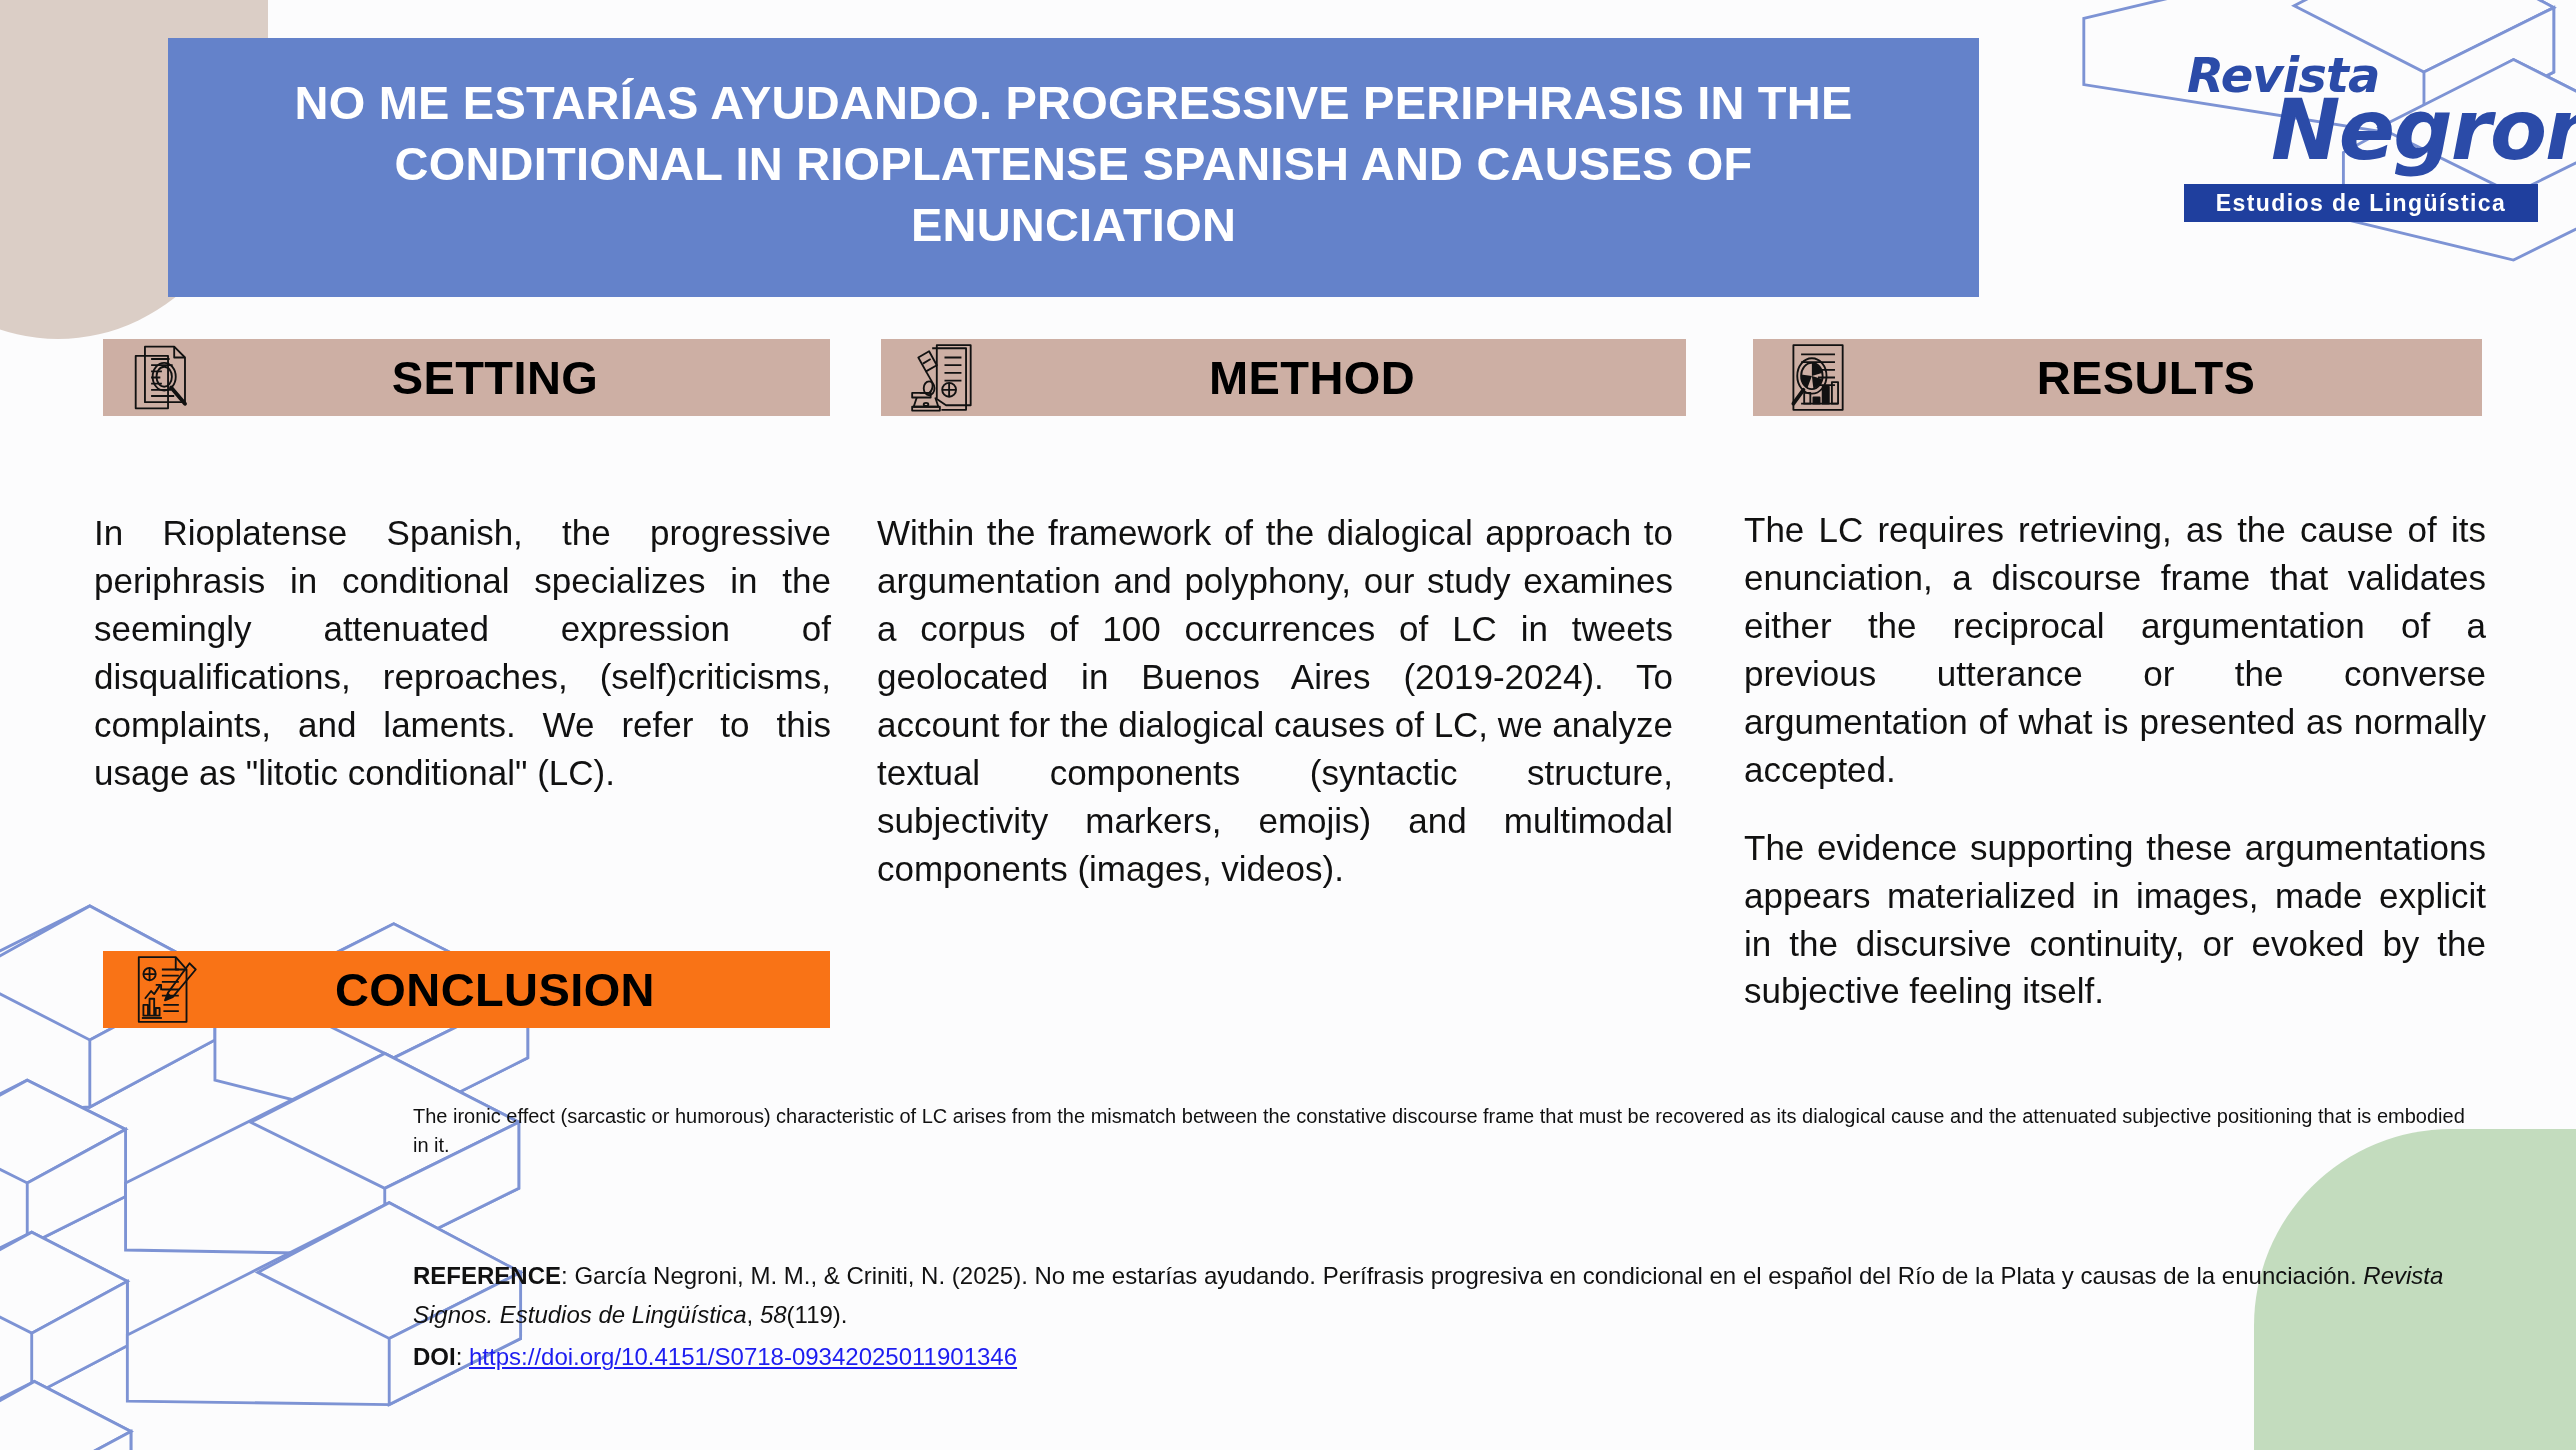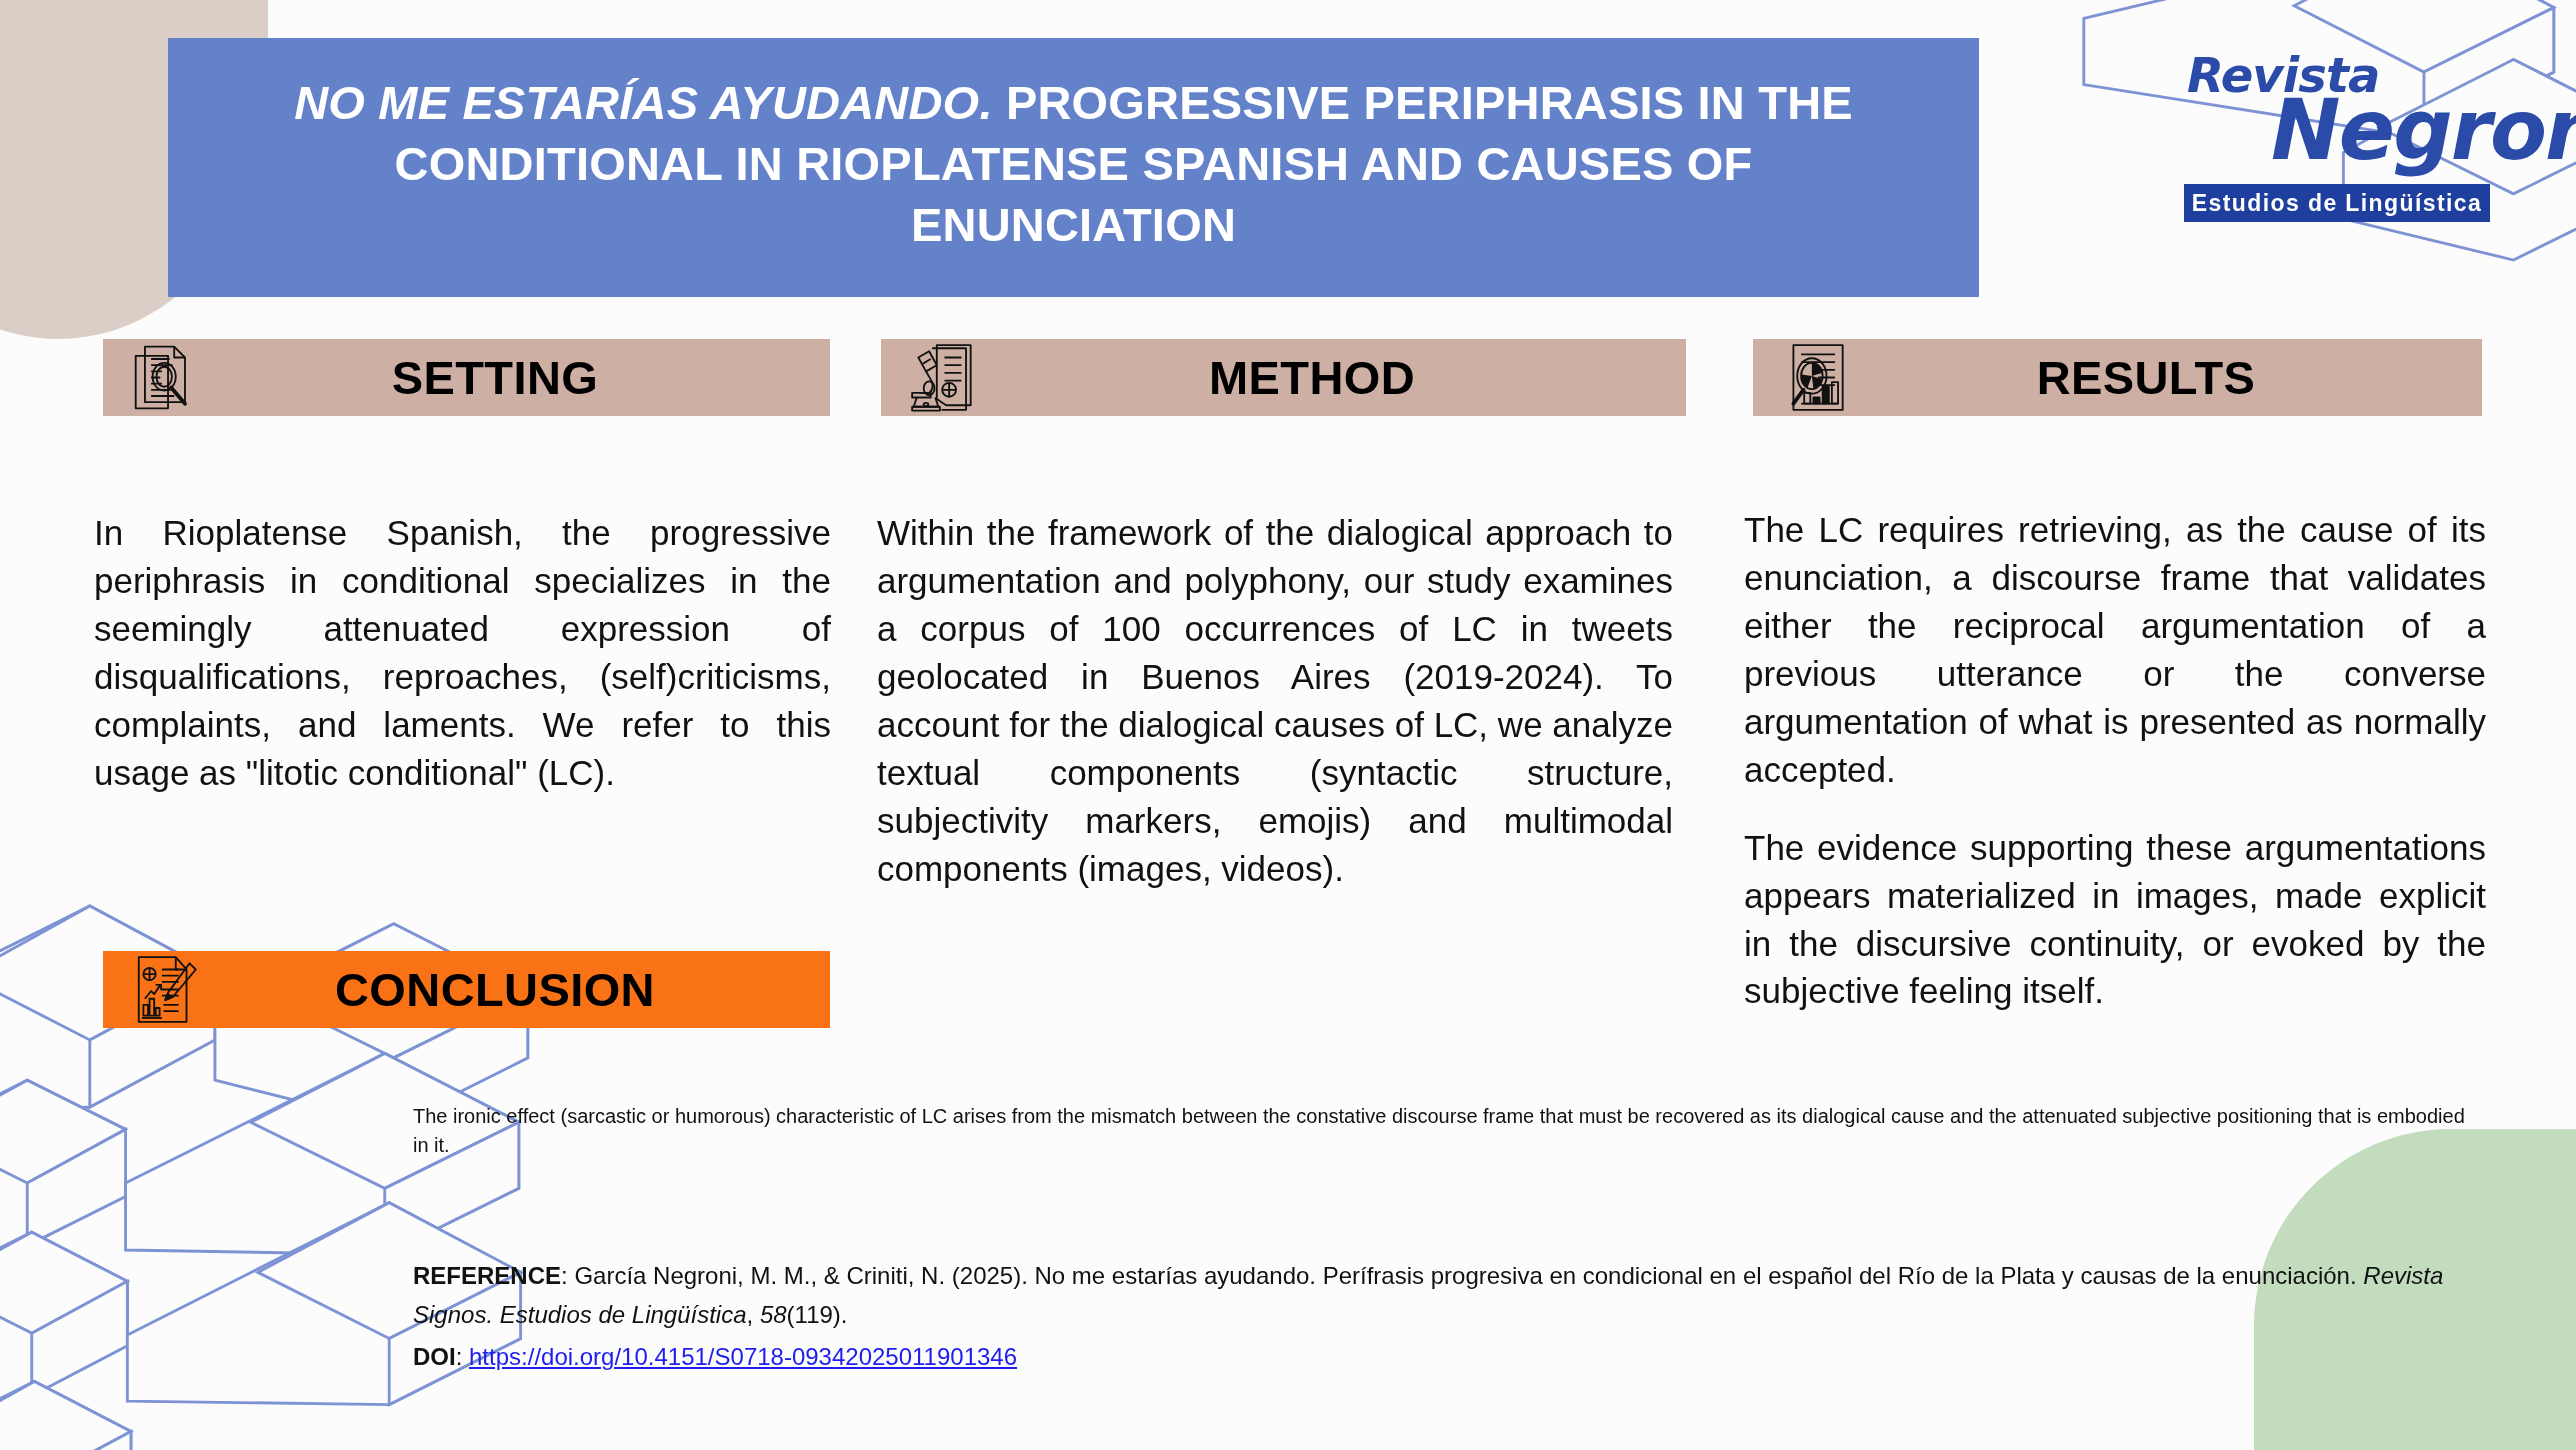--- a/index.html
+++ b/index.html
@@ -50,21 +50,21 @@
     padding: 5.4px 86px 12.5px 86px;
   }
   #title-text {
     color: #ffffff;
     font-size: 47px;
     font-weight: bold;
     line-height: 1.30;
     text-align: center;
     letter-spacing: 0.2px;
   }
-  #title-text .ital { font-style: italic; }
+  #title-text .ital { }
 
   
   #logo {
     position: absolute;
     right: 61px; top: 27px;
     width: 358px; height: 201px;
   }
   #logo-revista {
     position: absolute;
     left: 30px; top: 19.7px;
@@ -81,21 +81,21 @@
     font-family: "DejaVu Sans", sans-serif;
     font-size: 83px;
     font-style: italic;
     font-weight: bold;
     color: #2b4ba8;
     letter-spacing: -1.8px;
   }
   #logo-subtitle {
     position: absolute;
     left: 27px; top: 157px;
-    width: 306px; height: 38px;
+    width: 354px; height: 38px;
     background: #1f3f9e;
     color: #ffffff;
     font-size: 23px;
     font-weight: bold;
     letter-spacing: 1.4px;
     display: flex;
     align-items: center;
     justify-content: center;
     box-sizing: border-box;
   }

